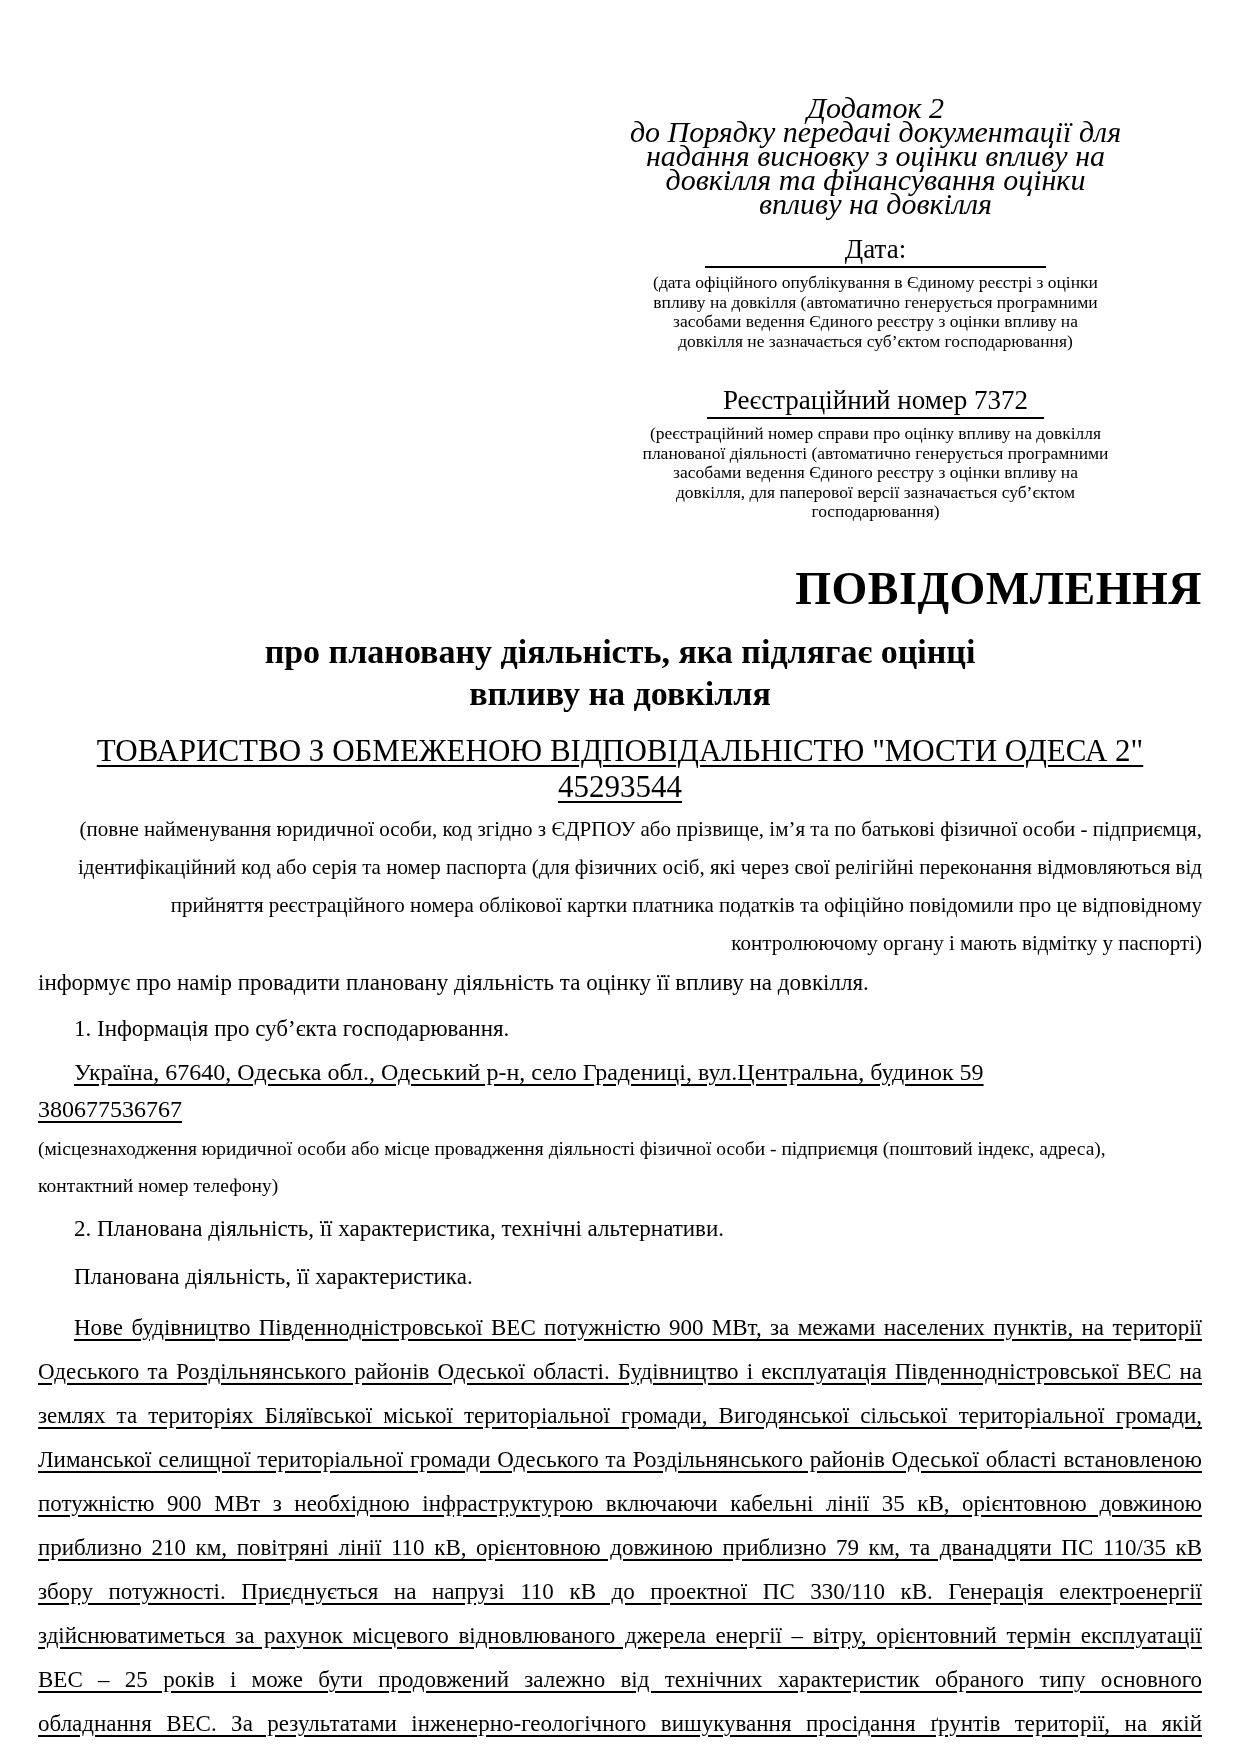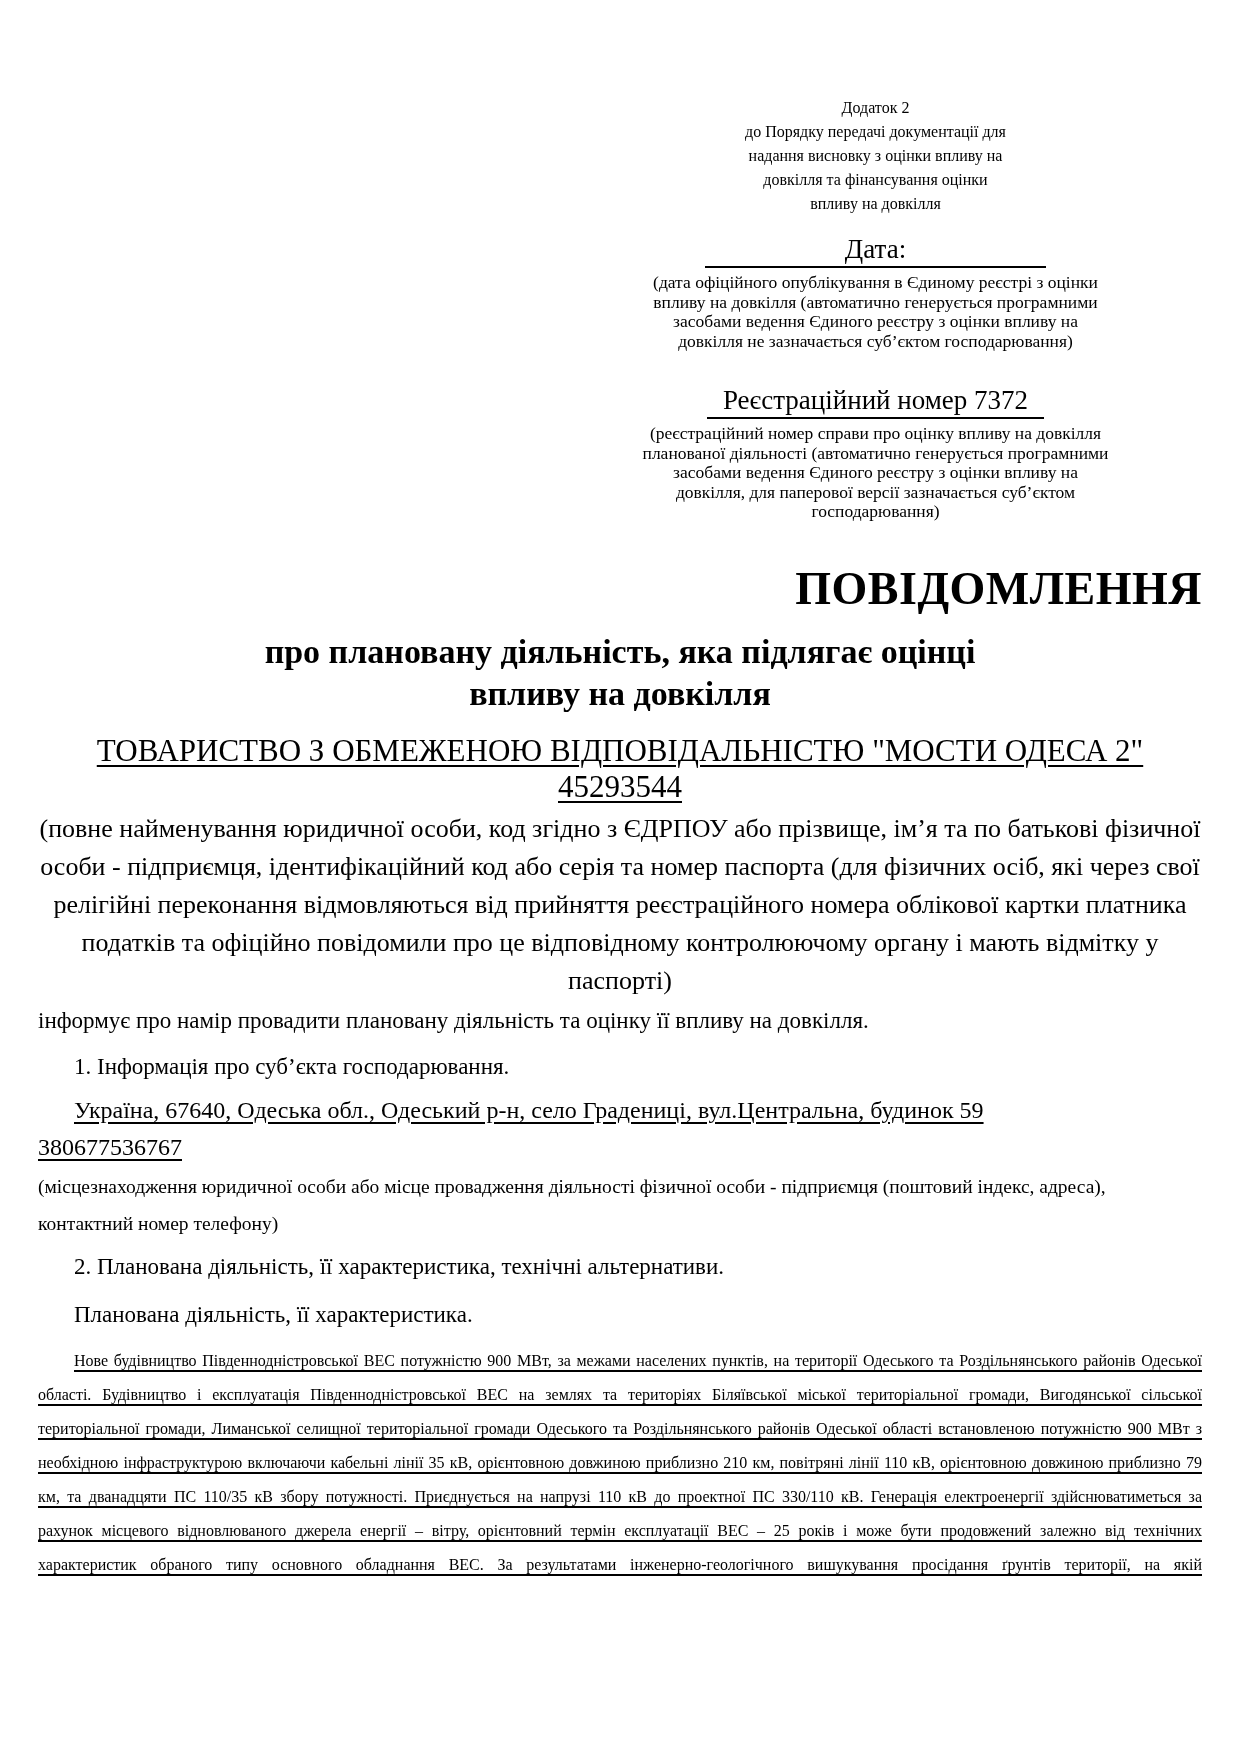--- a/index.html
+++ b/index.html
@@ -18,21 +18,21 @@
     padding: 96px 38px 0 38px;
     box-sizing: border-box;
   }
 
   
   .top-right {
     margin-left: 565px;
     width: 545px;
     text-align: center;
   }
-  .appendix { font-size: 16px; line-height: 24px; }
+  .appendix { font-size: 30px; line-height: 24px; font-style: italic; }
   .appendix span { display: block; }
 
   .date-block { margin-top: 18px; }
   .rule-label {
     display: inline-block;
     font-size: 27px;
     line-height: 31px;
     border-bottom: 2px solid #000;
     padding-bottom: 1px;
     text-align: center;
@@ -67,23 +67,23 @@
   .company-name {
     margin-top: 18px;
     text-align: center;
     font-size: 31px;
     text-decoration: underline;
     text-decoration-thickness: 2px;
     text-underline-offset: 4px;
   }
   .company-note {
     margin-top: 5px;
-    font-size: 26px;
+    font-size: 21px;
     line-height: 38px;
-    text-align: center;
+    text-align: right;
   }
 
   
   .body-line { font-size: 23px; line-height: 30px; }
   .intro { margin-top: 6px; }
   .indent { text-indent: 36px; }
   .s1-heading { margin-top: 16px; }
   .address-block {
     margin-top: 10px;
     font-size: 24px;
@@ -97,22 +97,22 @@
   .address-note {
     margin-top: 2px;
     font-size: 19.5px;
     line-height: 37px;
     text-align: left;
   }
   .s2-heading { margin-top: 10px; }
   .s2-subheading { margin-top: 18px; }
   .main-paragraph {
     margin-top: 14px;
-    font-size: 16px;
-    line-height: 34px;
+    font-size: 23px;
+    line-height: 44px;
     text-align: justify;
     text-align-last: justify;
     text-indent: 36px;
     text-decoration: underline;
     text-decoration-thickness: 2px;
     text-underline-offset: 4px;
     word-spacing: 1px;
   }
 </style>
 </head>

